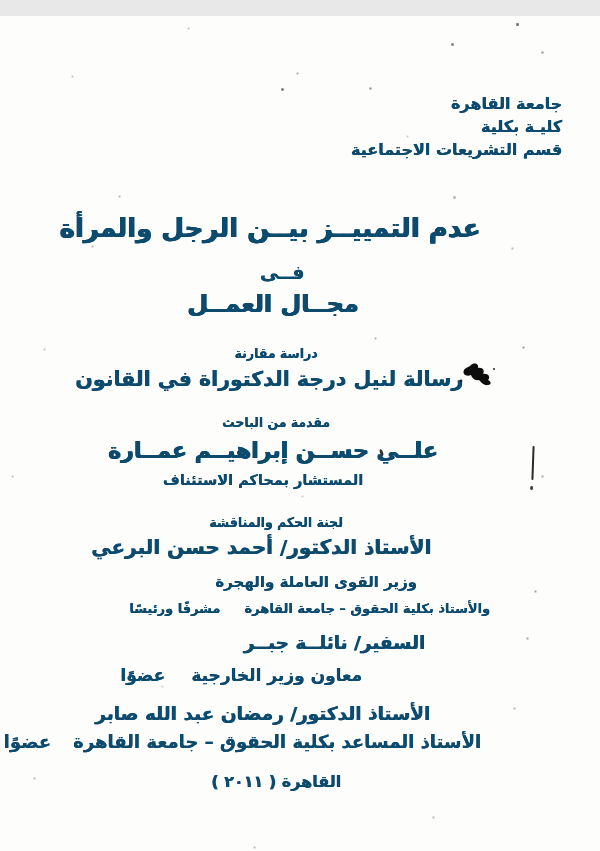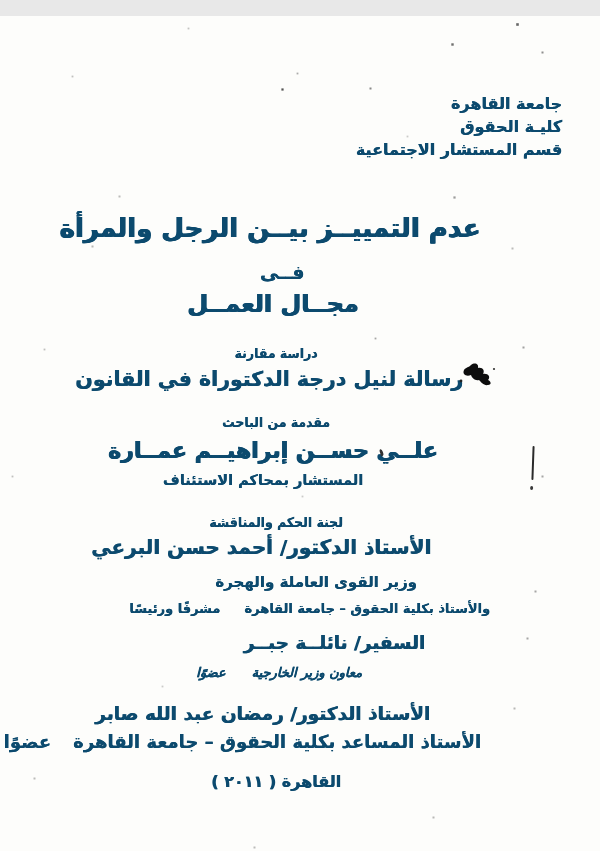--- a/index.html
+++ b/index.html
@@ -39,21 +39,21 @@
   .rname{top:422px;font-size:22px;transform:translateX(-3px);
          text-shadow:0.7px 0 0 currentColor, -0.4px 0 0 currentColor;}
   .rjob{top:456px;font-size:14.5px;transform:translateX(-13px);}
   .cheading{top:499px;}
   .m1name{top:519px;font-size:20px;transform:translateX(-15px);
           text-shadow:0.7px 0 0 currentColor;}
   .m1role1{top:557px;font-size:15px;transform:translateX(40px);}
   .m1line{top:585px;right:110px;font-size:13px;}
   .m2name{top:616px;right:175px;font-size:18.5px;text-align:left;
           text-shadow:0.7px 0 0 currentColor;}
-  .m2line{top:649px;right:238px;font-size:13px;font-style:italic;}
+  .m2line{top:649px;right:238px;font-size:17px;}
   .m3name{top:687px;right:170px;font-size:18.5px;text-align:center;
           text-shadow:0.7px 0 0 currentColor;}
   .m3line{top:715px;right:119px;font-size:18px;}
   .footer{top:756px;font-size:16px;text-shadow:0.6px 0 0 currentColor;}
   .gap24{margin-right:24px;}
   .gap26{margin-right:26px;}
   .gap22{margin-right:22px;}
   
   .blot{position:absolute;left:505px;top:345px;width:42px;height:28px;}
   
@@ -84,22 +84,22 @@
       350px 480px 0 0.4px rgba(110,110,110,.35),210px 670px 0 0.4px rgba(110,110,110,.35);
   }
 </style>
 </head>
 <body>
 
 <div class="page">
 
   <div class="line hdr">
     <div>جامعة القاهرة</div>
-    <div>كليـة الحقوق</div>
-    <div>قسم المستشار الاجتماعية</div>
+    <div>كليـة بكلية</div>
+    <div>قسم التشريعات الاجتماعية</div>
   </div>
 
   <div class="line centered title1">عدم التمييــز بيــن الرجل والمرأة</div>
   <div class="line centered title2">فــى</div>
   <div class="line centered title3">مجــال العمــل</div>
 
   <div class="line centered note study">دراسة مقارنة</div>
   <div class="line centered statement">رسالة لنيل درجة الدكتوراة في القانون</div>
 
   <svg class="blot" viewBox="0 0 42 28" aria-hidden="true">

